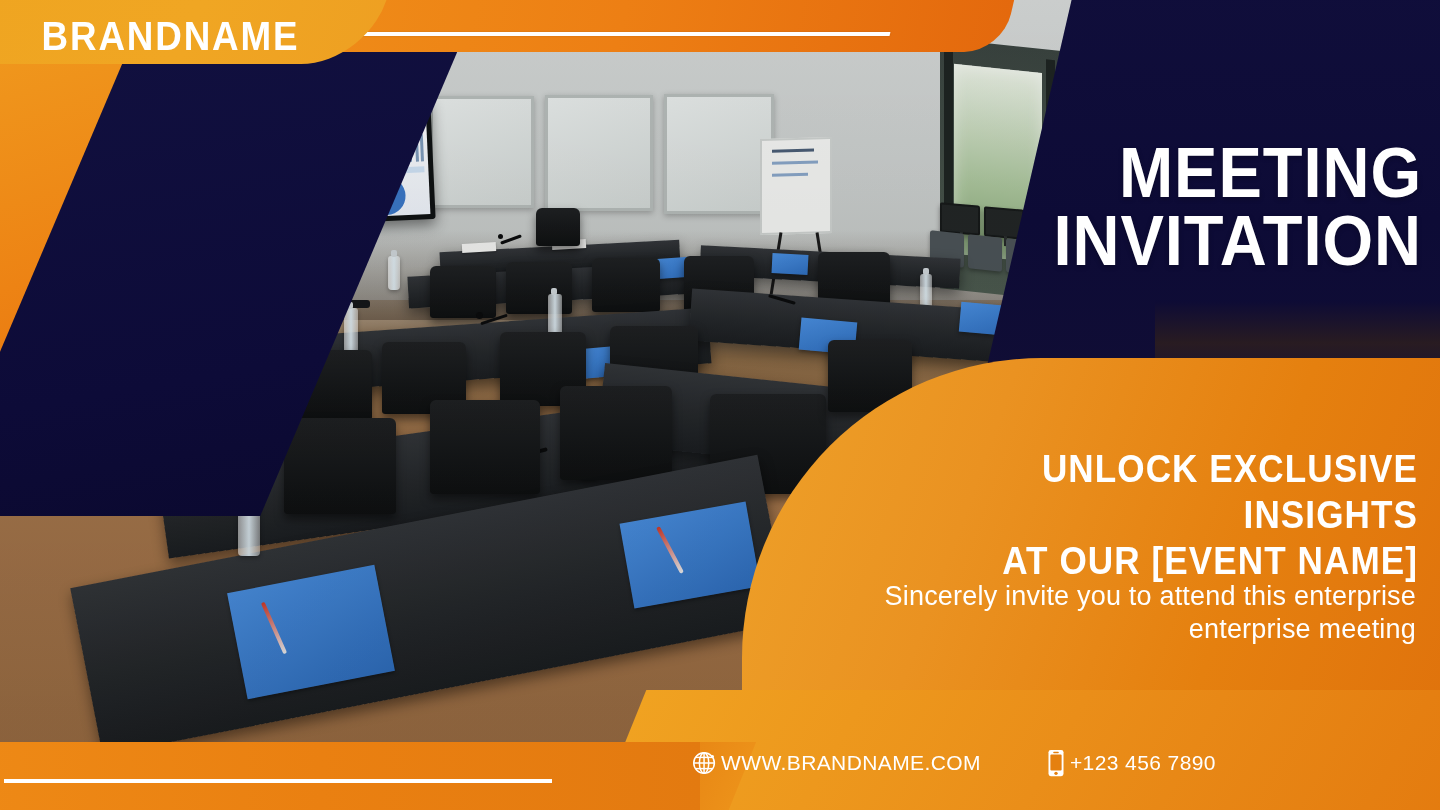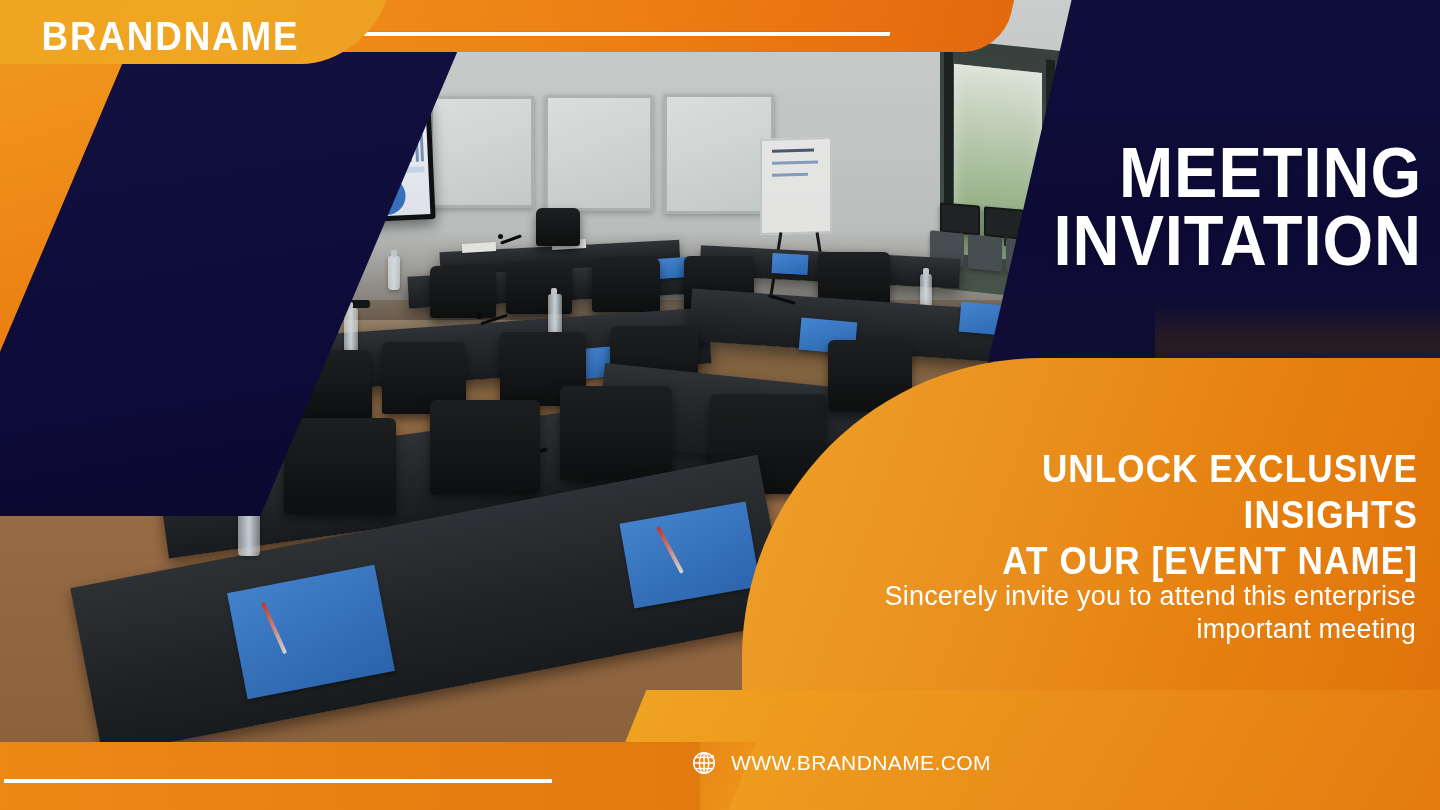--- a/index.html
+++ b/index.html
@@ -212,21 +212,21 @@
     text-align:right; color:#fff; font-weight:400;
     font-size:27px; line-height:1.23; letter-spacing:.2px;
   }
   .subtext span{ display:block; }
 
   
   .contact{
     position:absolute; left:690px; top:748px; display:flex; align-items:center; gap:62px;
     color:#fff;
   }
-  .citem{ display:flex; align-items:center; gap:11px; }
+  .citem{ display:flex; align-items:center; gap:1px; }
   .citem .lbl{ font-size:21px; letter-spacing:.4px; white-space:nowrap; }
   .icon{ display:flex; align-items:center; justify-content:center; }
 </style>
 </head>
 <body>
 
 <div class="poster">
 
   <div class="photo">
     <div class="photo-bg"></div>
@@ -405,36 +405,47 @@
     <span>INVITATION</span>
   </div>
 
   <div class="headline">
     <span>UNLOCK EXCLUSIVE INSIGHTS</span>
     <span>AT OUR  [EVENT NAME]</span>
   </div>
 
   <div class="subtext">
     <span>Sincerely invite you to attend this enterprise</span>
-    <span>important meeting</span>
+    <span>enterprise meeting</span>
   </div>
 
   <div class="contact">
 
     <div class="citem">
       <span class="icon">
         <svg width="30" height="30" viewBox="0 0 32 32" fill="none" stroke="#fff" stroke-width="1.6">
           <circle cx="15" cy="16" r="11"></circle>
           <ellipse cx="15" cy="16" rx="5" ry="11"></ellipse>
           <line x1="4" y1="16" x2="26" y2="16"></line>
           <line x1="6" y1="10" x2="24" y2="10"></line>
           <line x1="6" y1="22" x2="24" y2="22"></line>
           <line x1="15" y1="5" x2="15" y2="27"></line>
           <circle cx="24" cy="9" r="1.6" fill="#fff" stroke="none"></circle>
         </svg>
       </span>
       <span class="lbl">WWW.BRANDNAME.COM</span>
     </div>
 
+    <div class="citem">
+      <span class="icon">
+        <svg width="26" height="30" viewBox="0 0 24 32" fill="none">
+          <rect x="4" y="2" width="16" height="28" rx="2.5" fill="#fff"></rect>
+          <rect x="6" y="7" width="12" height="17" rx="1" fill="#E5800F"></rect>
+          <rect x="9" y="4" width="6" height="1.6" rx="0.8" fill="#E5800F"></rect>
+          <circle cx="12" cy="27" r="1.8" fill="#E5800F"></circle>
+        </svg>
+      </span>
+      <span class="lbl">+123 456 7890</span>
+    </div>
 
   </div>
 
 </div>
 
 </body></html>

